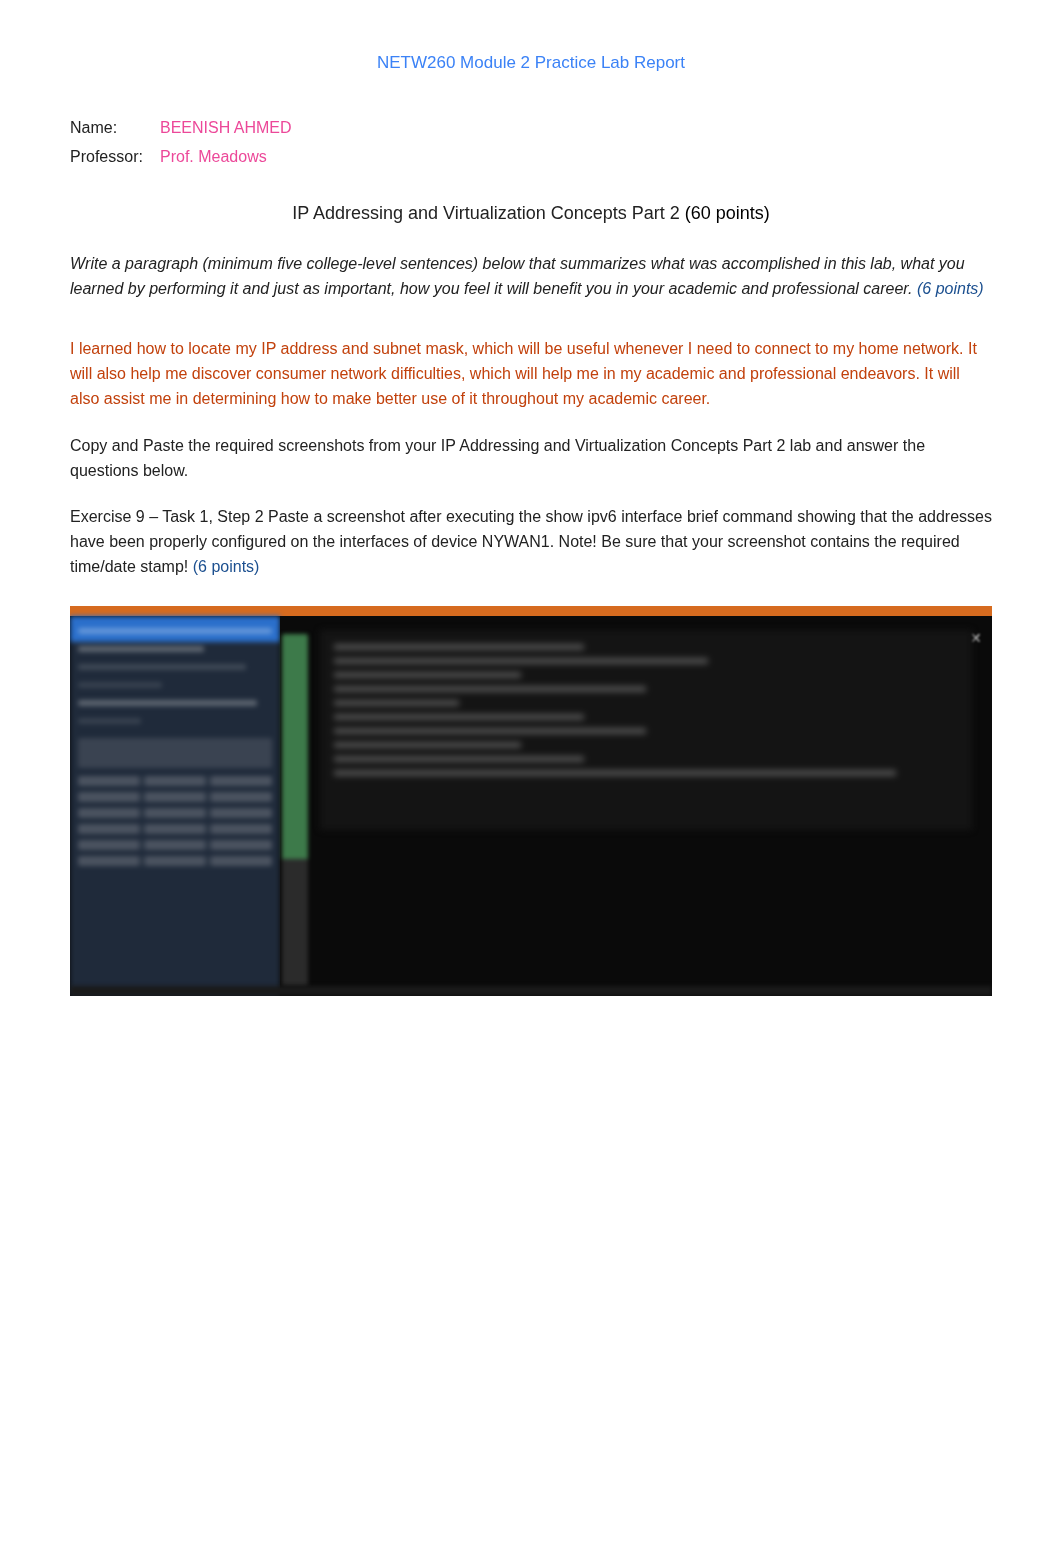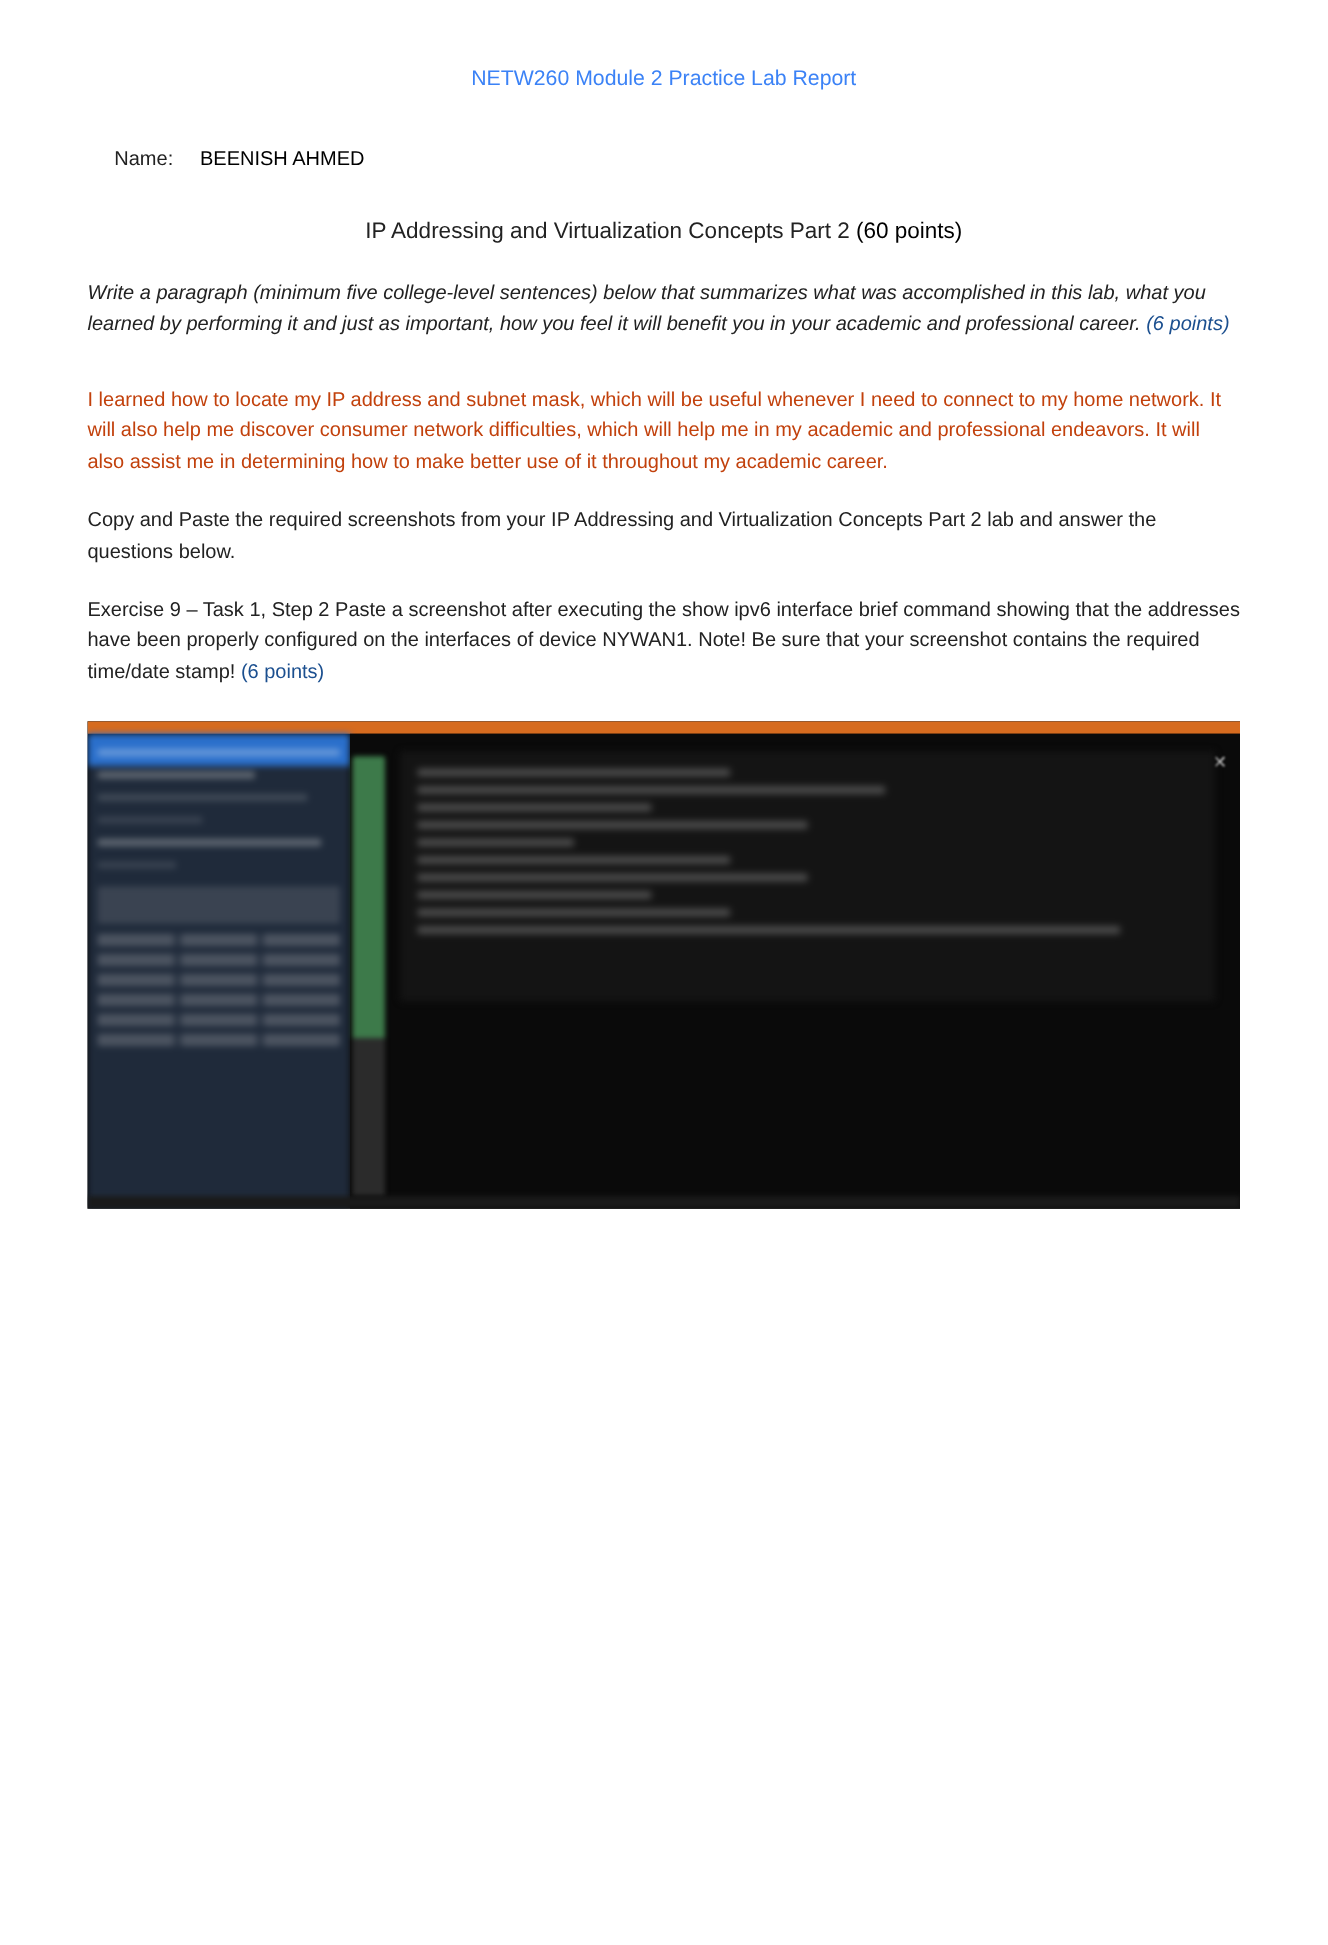--- a/index.html
+++ b/index.html
@@ -12,24 +12,24 @@
     font-size: 16px;
     line-height: 1.55;
   }
   .header-title {
     text-align: center;
     font-weight: 400;
     margin-bottom: 40px;
     font-size: 17px;
     color: #3b82f6;
   }
-  .meta-block { margin-bottom: 24px; text-align: center; }
+  .meta-block { margin-bottom: 24px; }
   .meta-row { display: flex; margin-bottom: 4px; font-size: 16px; }
   .meta-label { width: 90px; color: #222; }
-  .meta-value { color: #000000; }
+  .meta-value { color: #ec4899; }
   .sup { font-size: 0.7em; vertical-align: super; }
   .section-title {
     text-align: center;
     font-size: 18px;
     font-weight: 400;
     margin: 30px 0 24px 0;
     color: #222;
   }
   .section-title .pts { color: #000000; }
   .body-para { margin-bottom: 36px; color: #222; font-style: italic; }
@@ -139,20 +139,24 @@
 </style>
 </head>
 <body>
 
 <div class="header-title">NETW260 Module 2 Practice Lab Report</div>
 
 <div class="meta-block">
   <div class="meta-row">
     <span class="meta-label">Name:</span>
     <span class="meta-value">BEENISH AHMED</span>
+  </div>
+  <div class="meta-row">
+    <span class="meta-label">Professor:</span>
+    <span class="meta-value">Prof. Meadows</span>
   </div>
 </div>
 
 <div class="section-title">
   <span>IP Addressing and Virtualization Concepts Part 2 </span><span class="pts">(60 points)</span>
 </div>
 
 <p class="body-para">
   <span>Write a paragraph (minimum five college-level sentences) below that summarizes what was accomplished in this lab, what you learned by performing it and just as important, how you feel it will benefit you in your academic and professional career.   </span><span class="inline-pts">(6 points)</span>
 </p>

